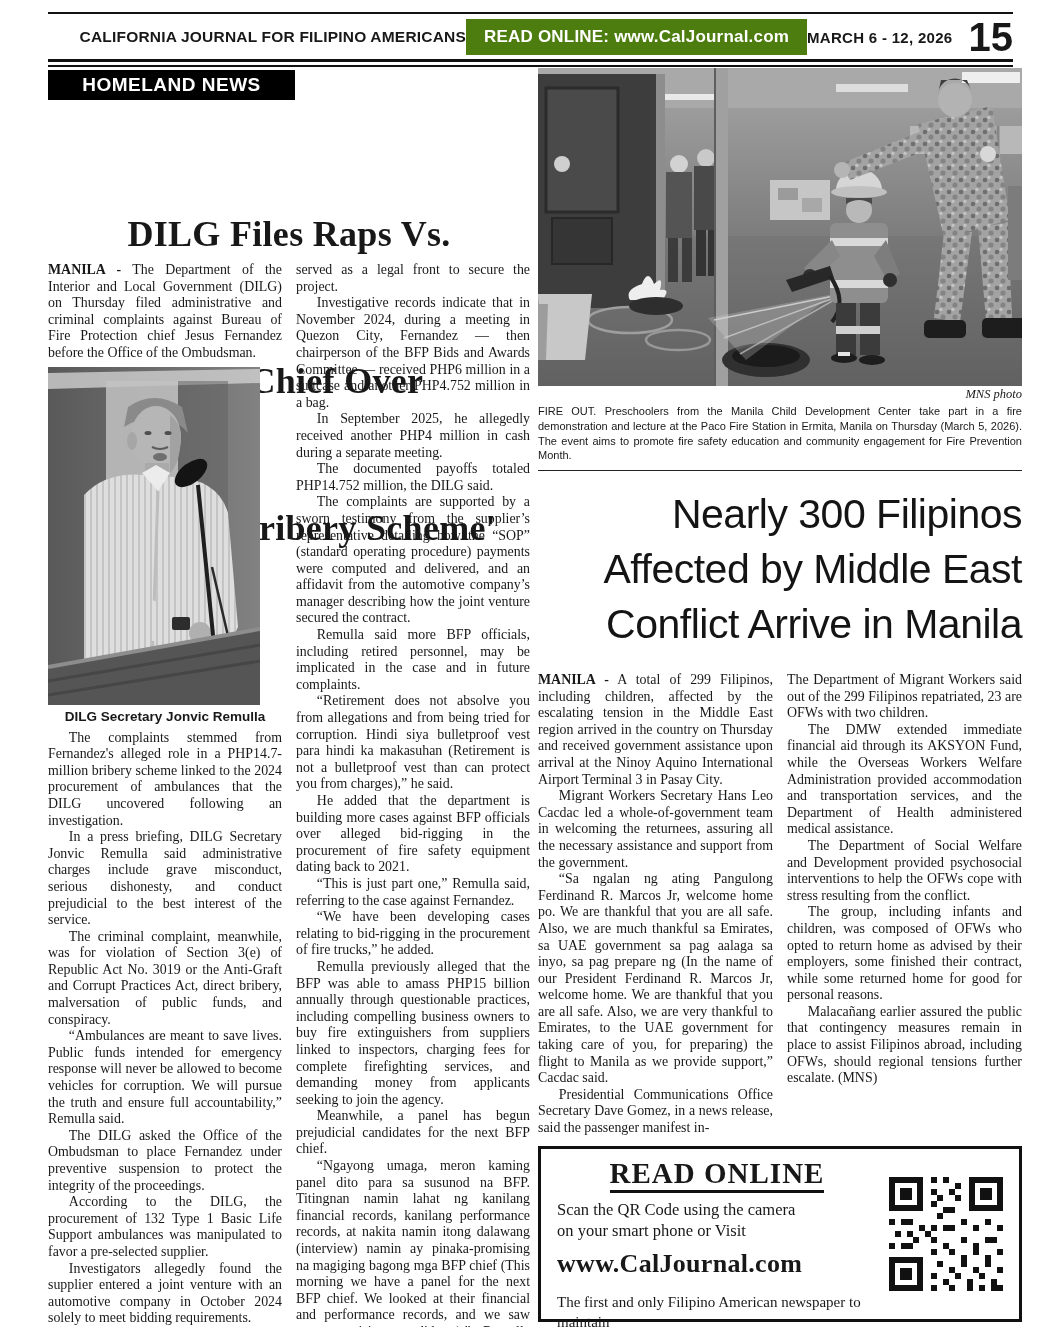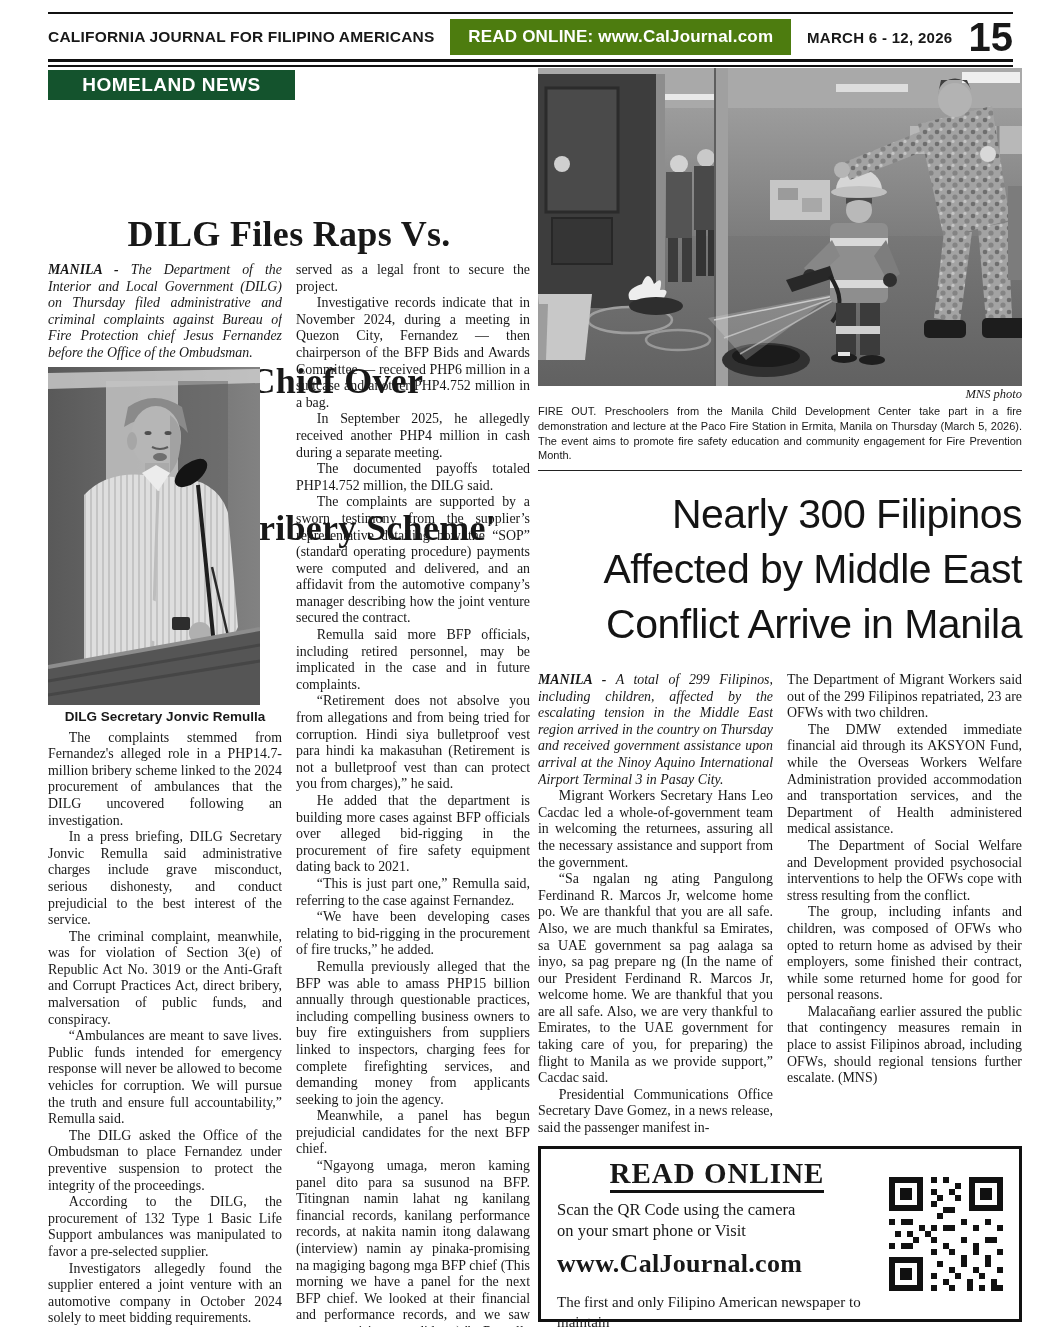--- a/index.html
+++ b/index.html
@@ -6,49 +6,49 @@
   html,body { margin:0; padding:0; }
   body {
     width:1061px; height:1327px; position:relative; background:#ffffff;
     font-family:"Liberation Serif","DejaVu Serif",serif; color:#181818; overflow:hidden;
   }
   .sans { font-family:"Liberation Sans","DejaVu Sans",sans-serif; }
 
   
   .rule-top { position:absolute; left:48px; top:12px; width:965px; height:2px; background:#111; }
   .header { position:absolute; left:48px; top:16px; width:965px; height:42px;
-    display:flex; align-items:center; justify-content:space-between; }
+    display:flex; align-items:center; justify-content:flex-end; }
   .masthead { font-weight:bold; font-size:15.5px; letter-spacing:0.2px; }
   .banner { background:#4d7c0f; color:#fff; font-weight:bold; font-size:17px;
     padding:8px 18px; letter-spacing:0.2px; }
   .hdr-right { display:flex; align-items:center; }
   .issue-date { font-weight:bold; font-size:15px; letter-spacing:0.3px; }
   .pagenum { font-weight:bold; font-size:40px; margin-left:16px; line-height:1; }
   .rule-a { position:absolute; left:48px; top:59px; width:965px; height:3px; background:#111; }
   .rule-b { position:absolute; left:48px; top:65px; width:965px; height:2px; background:#111; }
 
   
   .left-half  { position:absolute; left:48px;  top:70px; width:482px; height:1255px; }
   .right-half { position:absolute; left:538px; top:68px; width:484px; height:1257px; }
 
   
-  .section-tag { width:247px; height:30px; background:#14532d; color:#fff;
+  .section-tag { width:247px; height:30px; background:#000000; color:#fff;
     font-weight:bold; font-size:19px; text-align:center; line-height:30px; letter-spacing:0.5px; }
   .headline1 { margin-top:12px; text-align:center; font-weight:bold;
     font-size:36px; line-height:49px; white-space:pre; letter-spacing:0.3px; }
 
   
   .a1cols { position:absolute; top:192px; left:0; width:482px; height:1066px;
     display:flex; gap:14px; overflow:hidden; }
   .a2cols { position:absolute; top:604px; left:0; width:484px; height:470px;
     display:flex; gap:14px; overflow:hidden; }
   .col { flex:1 1 0; overflow:hidden; }
   .col p, .col .para { margin:0; font-size:13.9px; line-height:16.6px;
     text-align:justify; text-indent:1.5em; }
-  .col p.noindent { text-indent:0;font-style:italic; }
+  .col p.noindent { text-indent:0; }
   .cont .para:first-child { text-indent:0; }
 
   
   .photo1 { width:212px; height:338px; margin:5px 0 4px 0; display:block; }
   .photo1-caption { width:100%; text-align:center; font-weight:bold; font-size:13.5px;
     margin:2px 0 6px 0; }
   .photo2 { width:484px; height:318px; display:block; }
   .credit { text-align:right; font-style:italic; font-size:12.5px; line-height:15px; margin:1px 0 2px 0; }
   .photo2-caption { font-weight:normal; font-size:11px; line-height:14.8px; text-align:justify; }
   .caption-rule { height:1px; background:#222; margin-top:7px; }

